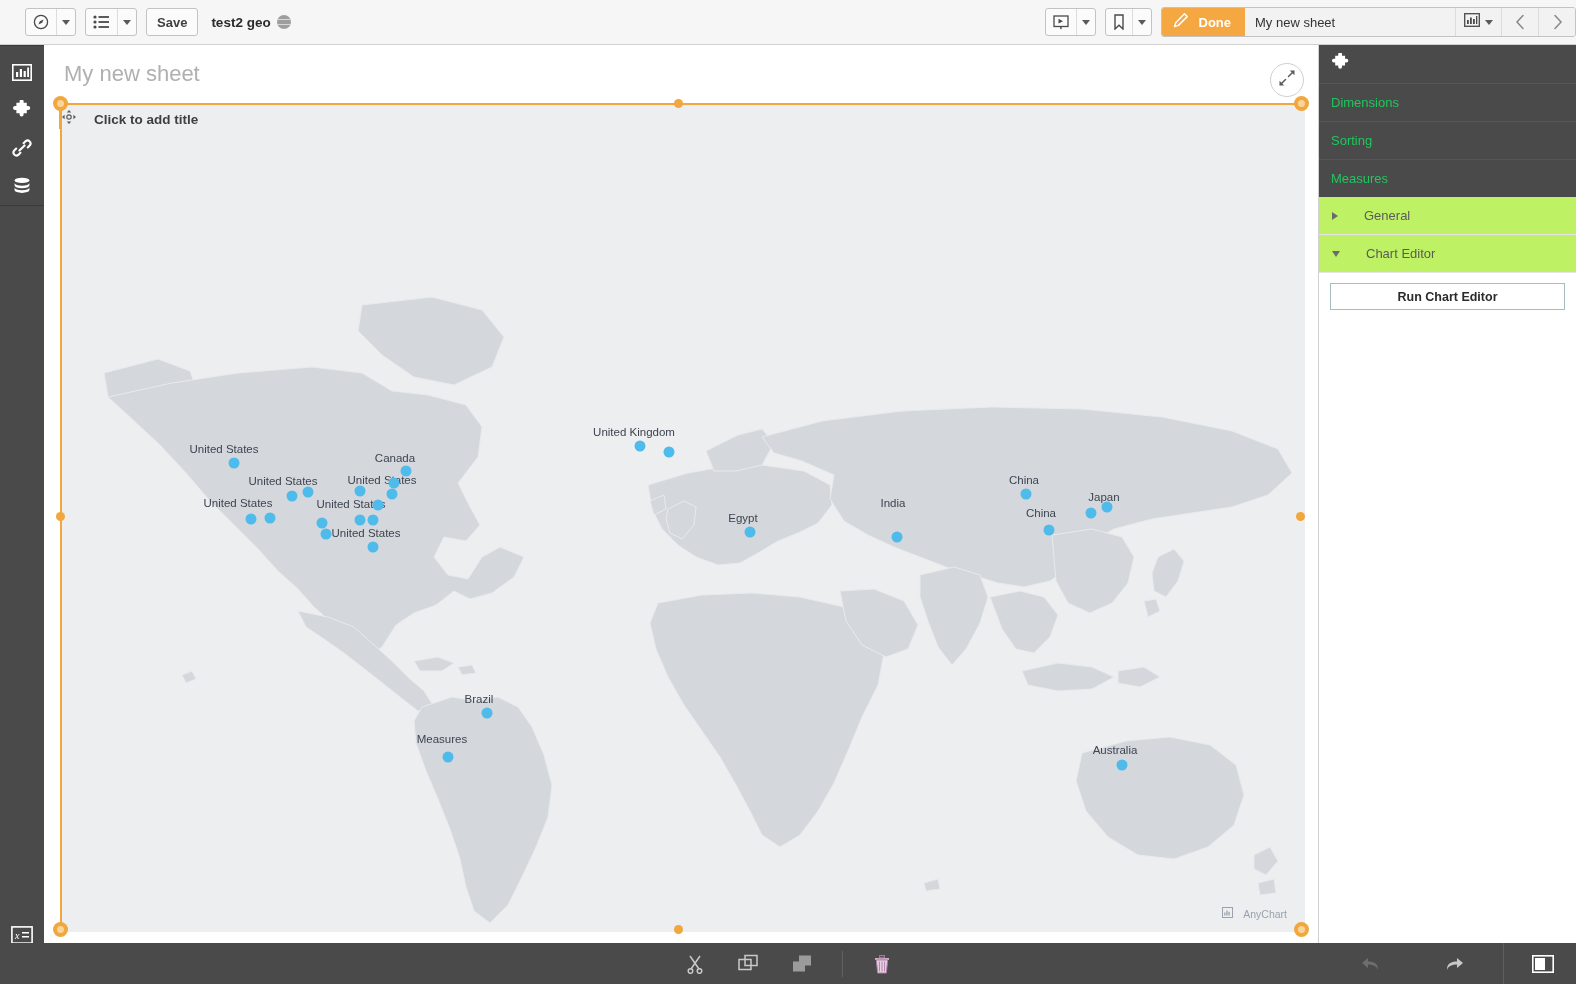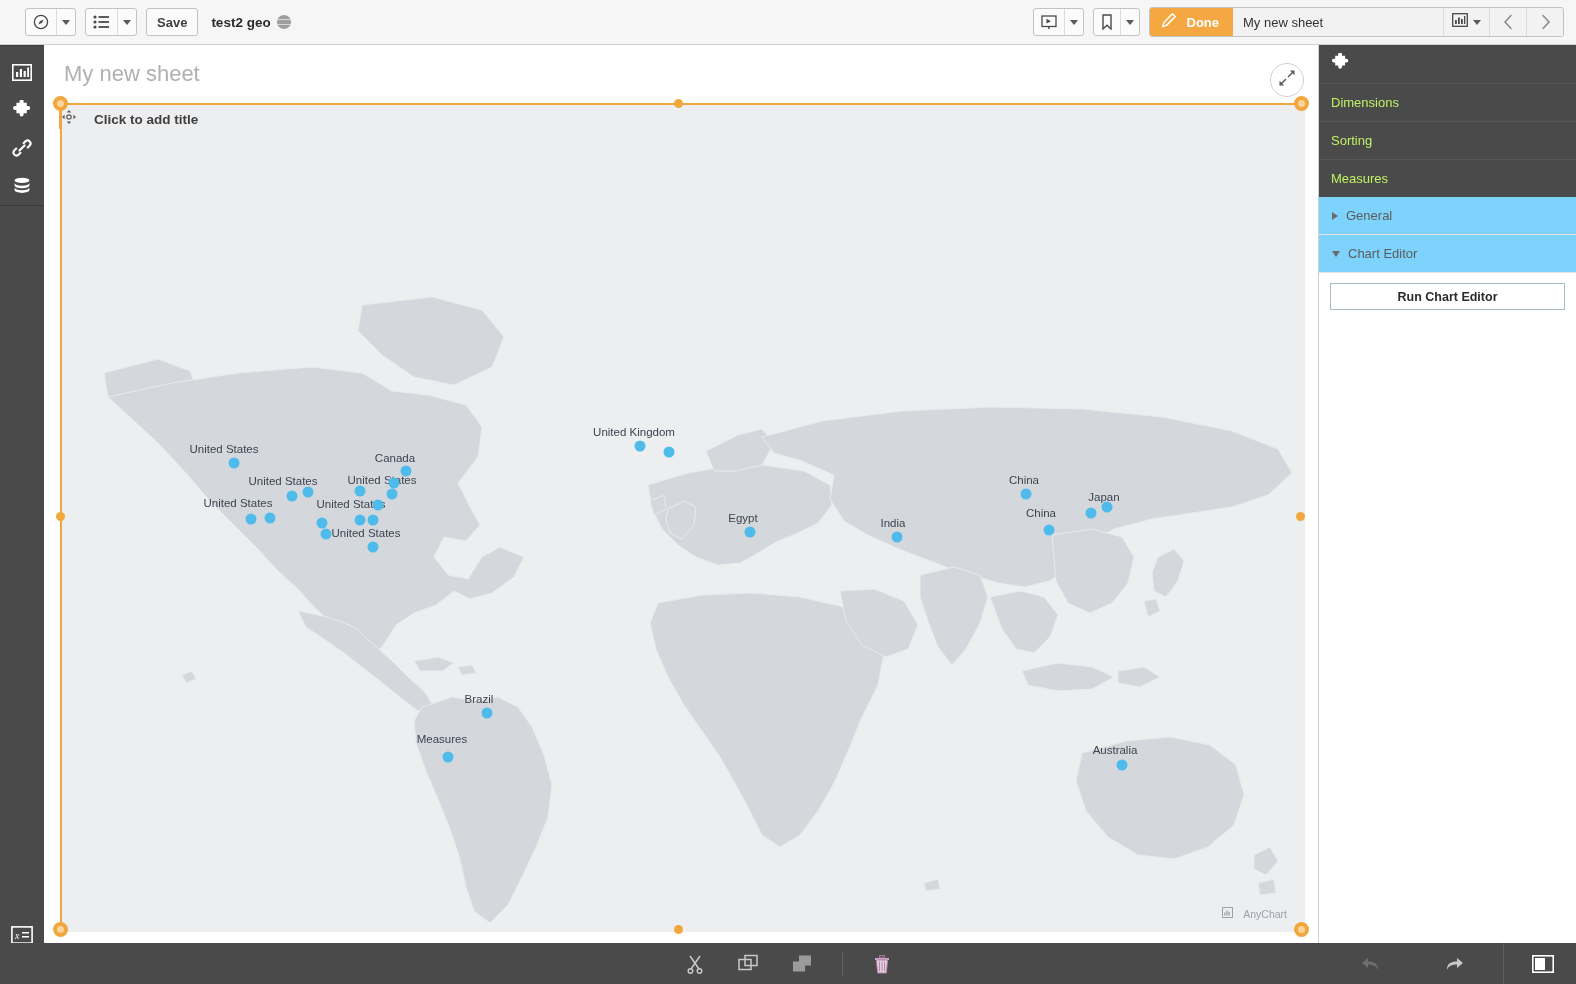--- a/index.html
+++ b/index.html
@@ -13,21 +13,21 @@
 
   
   .toolbar {
     position: absolute; top: 0; left: 0;
     width: 1576px; height: 45px;
     background: #f6f6f6;
     border-bottom: 1px solid #d0d0d0;
     display: flex; align-items: center;
   }
   .tb-left { display: flex; align-items: center; padding-left: 9px; gap: 9px; margin-left: 16px; }
-  .tb-right { margin-left: auto; display: flex; align-items: center; padding-right: 12px; gap: 9px; }
+  .tb-right { margin-left: auto; display: flex; align-items: center; gap: 9px; }
 
   .btn-group { display: flex; align-items: center;
     border: 1px solid #c3c3c3; border-radius: 3px; background: #fbfbfb;
     height: 28px; overflow: hidden; }
   .btn-group > .bg-main { display: flex; align-items: center; justify-content: center;
     height: 26px; padding: 0 7px; }
   .btn-group > .bg-caret { display: flex; align-items: center; justify-content: center;
     height: 26px; width: 19px; border-left: 1px solid #dcdcdc; }
   .caret { width: 0; height: 0; border-left: 4px solid transparent;
     border-right: 4px solid transparent; border-top: 5px solid #5a5a5a; }
@@ -69,27 +69,27 @@
   .rail-btn { width: 44px; height: 38px; display:flex; align-items:center;
      justify-content:center; }
 
   
   .rpanel {
     position: absolute; top: 45px; right: 0; width: 258px; height: 898px;
     background: #ffffff; border-left: 1px solid #d0d0d0;
   }
   .rp-head { height: 38px; background: #4a4a4a; display:flex; align-items:center;
     padding-left: 12px; }
-  .rp-item { height: 38px; background: #4a4a4a; color: #bef264;
+  .rp-item { height: 38px; background: #4a4a4a; color: #22c55e;
     font-size: 13px; display: flex; align-items: center; padding-left: 12px;
     border-top: 1px solid #565656; position: relative; }
   .rp-item.active::before { content:''; position:absolute; left:0; top:0; bottom:0;
     width: 3px; background: #f5a742; }
-  .rp-sub { height: 38px; background: #7dd3fc; color: #5b5b5b;
-    font-size: 13px; display:flex; align-items:center; gap: 8px;
+  .rp-sub { height: 38px; background: #bef264; color: #5b5b5b;
+    font-size: 13px; display:flex; align-items:center; gap: 26px;
     padding-left: 13px; border-bottom: 1px solid #e4e4e4; }
   .tri-right { width:0;height:0;border-top:4px solid transparent;
     border-bottom:4px solid transparent;border-left:6px solid #6b6b6b;}
   .tri-down { width:0;height:0;border-left:4px solid transparent;
     border-right:4px solid transparent;border-top:6px solid #6b6b6b;}
   .rp-btnwrap { padding: 10px 11px 0 11px; }
   .rp-btn { height: 27px; width: 100%; border: 1px solid #a8bcc4;
     background: #ffffff; color: #2b2b2b; font-size: 12.5px; font-weight: bold;
     display:flex; align-items:center; justify-content:center; }
 
@@ -424,21 +424,21 @@
             <div class="marker" style="left: 311px; top: 415px; background: rgb(79, 187, 234);"></div>
             <div class="marker" style="left: 316px; top: 400px; background: rgb(79, 187, 234);"></div>
             <div class="marker" style="left: 311px; top: 442px; background: rgb(79, 187, 234);"></div>
             <div class="marker" style="left: 264px; top: 429px; background: rgb(79, 187, 234);"></div>
             <div class="marker" style="left: 578px; top: 341px; background: rgb(79, 187, 234);"></div>
             <div class="mlabel" style="left: 572px; top: 327px;">United Kingdom</div>
             <div class="marker" style="left: 607px; top: 347px; background: rgb(79, 187, 234);"></div>
             <div class="marker" style="left: 688px; top: 427px; background: rgb(79, 187, 234);"></div>
             <div class="mlabel" style="left: 681px; top: 413px;">Egypt</div>
             <div class="marker" style="left: 835px; top: 432px; background: rgb(79, 187, 234);"></div>
-            <div class="mlabel" style="left: 831px; top: 418px;">India</div>
+            <div class="mlabel" style="left: 831px; top: 398px;">India</div>
             <div class="marker" style="left: 964px; top: 389px; background: rgb(79, 187, 234);"></div>
             <div class="mlabel" style="left: 962px; top: 375px;">China</div>
             <div class="marker" style="left: 987px; top: 425px; background: rgb(79, 187, 234);"></div>
             <div class="mlabel" style="left: 979px; top: 408px;">China</div>
             <div class="marker" style="left: 1029px; top: 408px; background: rgb(79, 187, 234);"></div>
             <div class="mlabel" style="left: 1042px; top: 392px;">Japan</div>
             <div class="marker" style="left: 1045px; top: 402px; background: rgb(79, 187, 234);"></div>
             <div class="marker" style="left: 425px; top: 608px; background: rgb(79, 187, 234);"></div>
             <div class="mlabel" style="left: 417px; top: 594px;">Brazil</div>
             <div class="marker" style="left: 386px; top: 652px; background: rgb(79, 187, 234);"></div>

